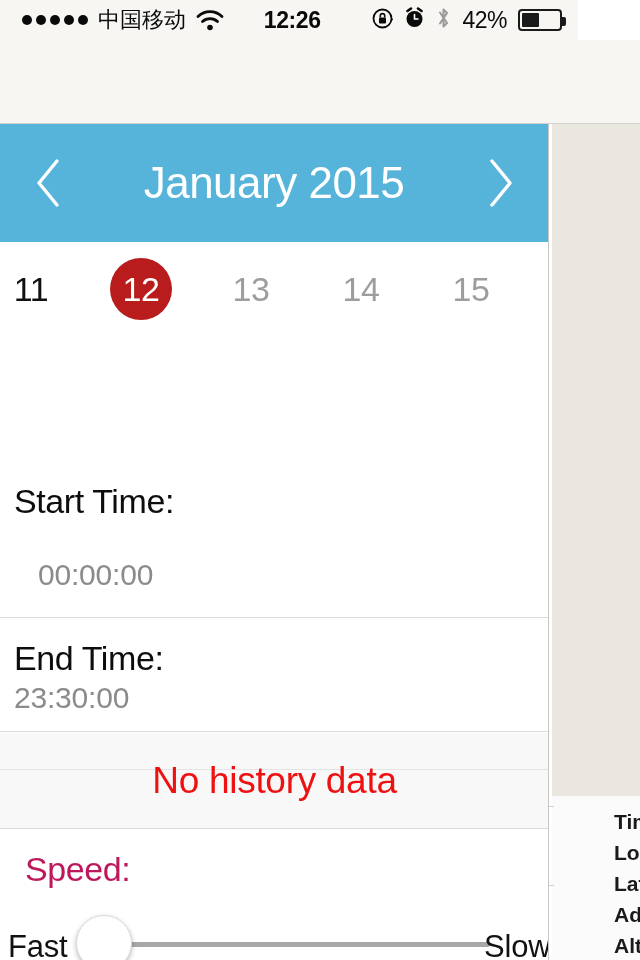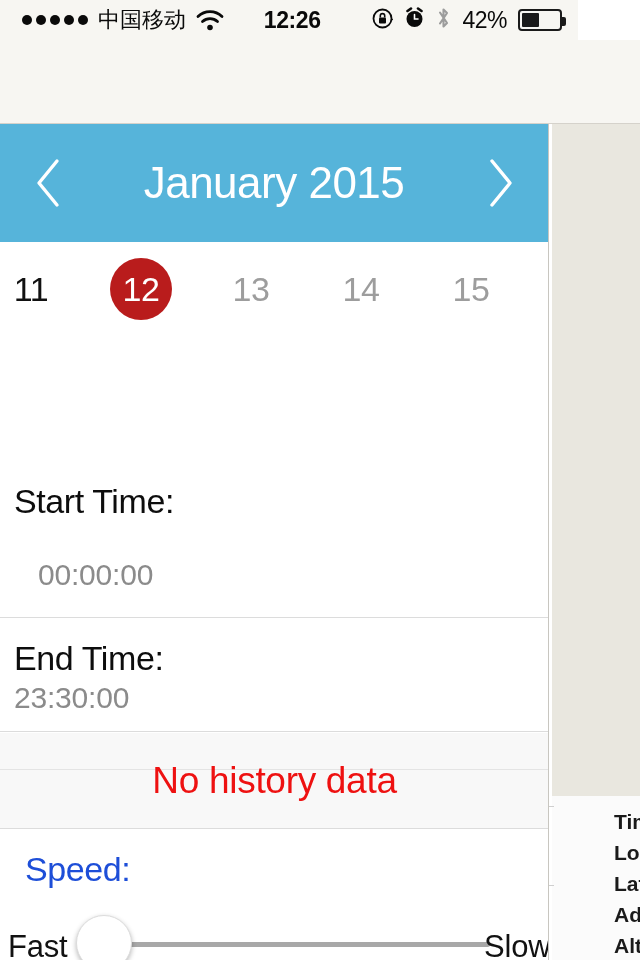--- a/index.html
+++ b/index.html
@@ -394,21 +394,21 @@
     top: 706px;
     width: 549px;
     height: 152px;
     background: #ffffff;
   }
   .speed-label {
     position: absolute;
     left: 25px;
     top: 20px;
     font-size: 34px;
-    color: #1d4ed8;
+    color: #be185d;
     letter-spacing: -0.4px;
   }
   .slider-wrap {
     position: absolute;
     left: 0;
     top: 86px;
     width: 549px;
     height: 66px;
   }
   .slider-fast {

